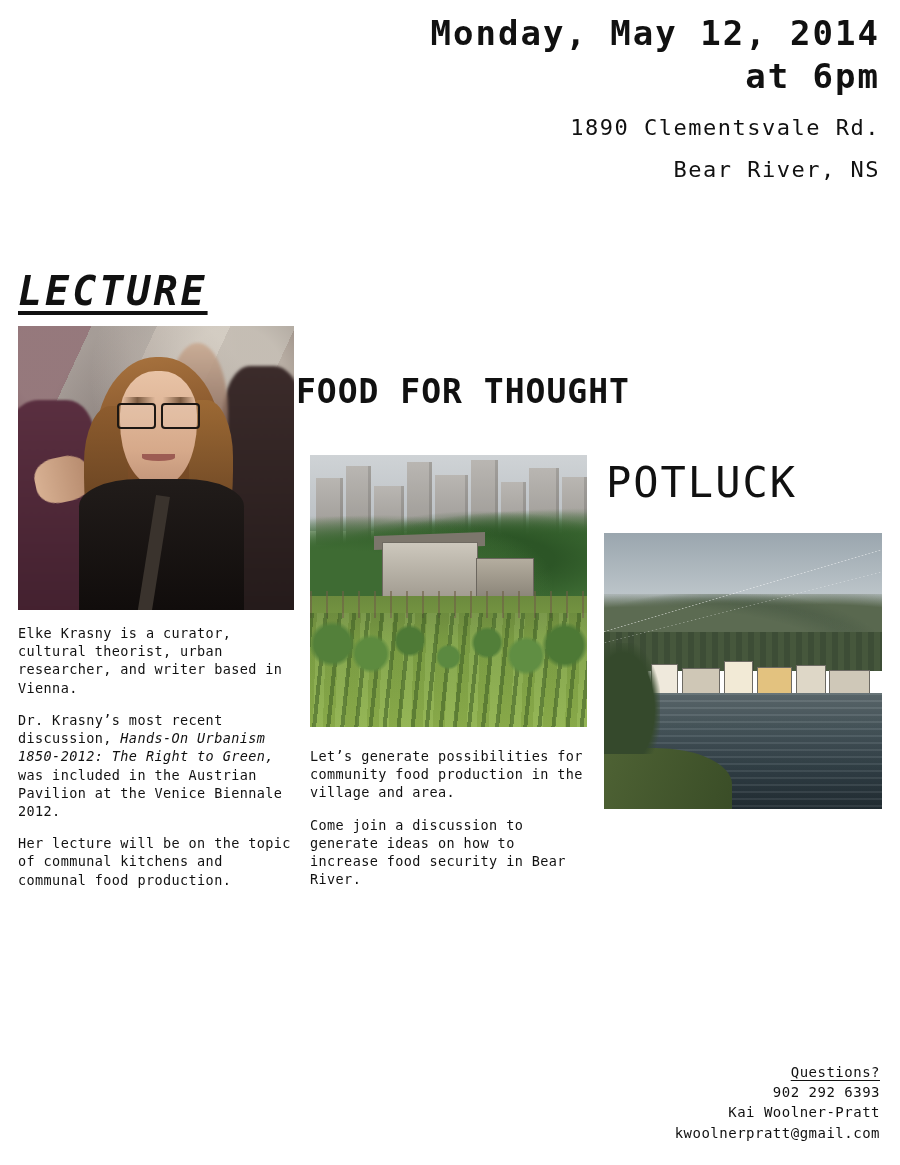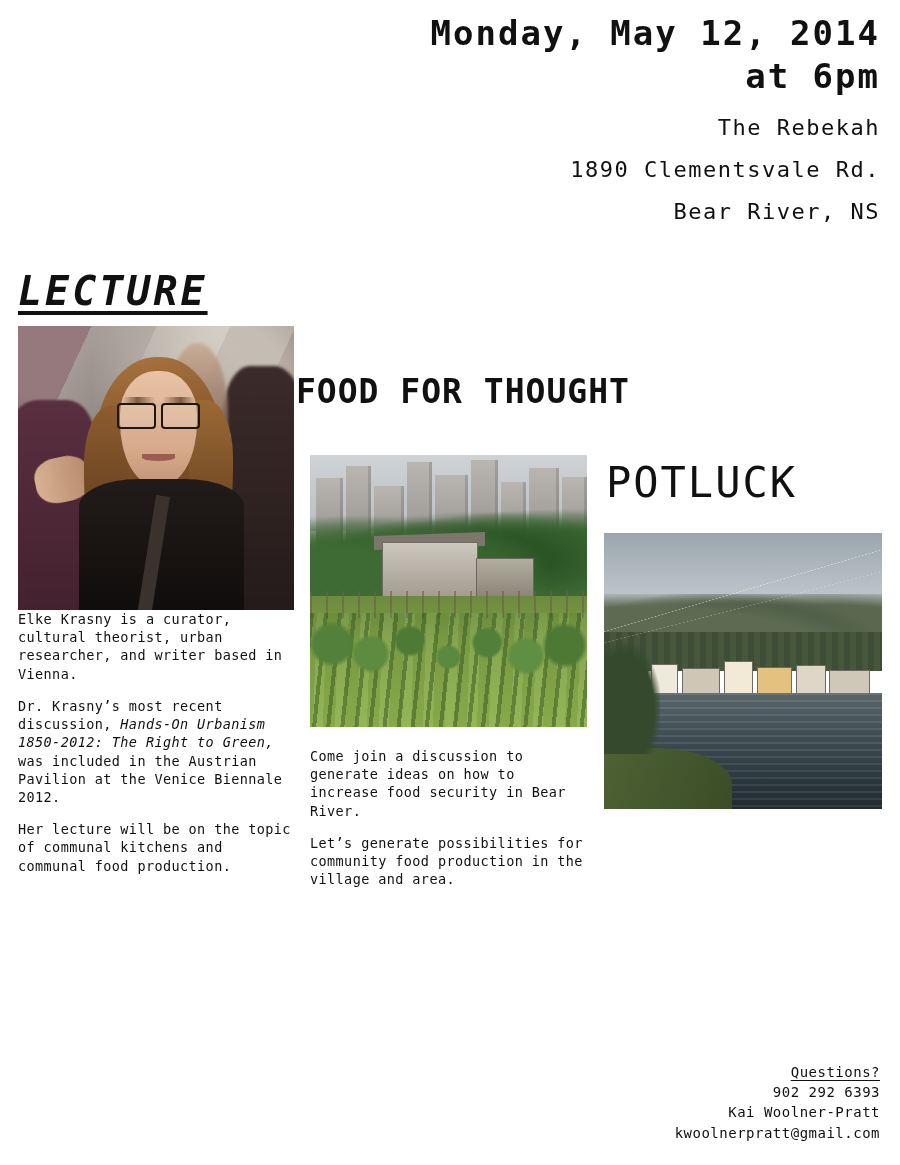--- a/index.html
+++ b/index.html
@@ -78,21 +78,21 @@
     position: relative;
   }
   .photo-krasny {
     width: 276px;
     height: 284px;
   }
   .col-text {
     font-size: 13.5px;
     line-height: 1.35;
     letter-spacing: 0.4px;
-    margin-top: 0;
+    margin-top: 14px;
   }
   .col-text p {
     margin: 0 0 14px 0;
   }
   .col-text em {
     font-style: italic;
   }
 
   
   .fft-heading {
@@ -371,21 +371,20 @@
 </style>
 </head>
 <body>
 
 <div class="poster">
 
   <div class="header">
     <div class="date-line">Monday, May 12, 2014</div>
     <div class="time-line">at 6pm</div>
     <div class="venue">
-      <div>The Rebekah</div>
       <div>1890 Clementsvale Rd.</div>
       <div>Bear River, NS</div>
     </div>
   </div>
 
   <div class="lecture-heading">LECTURE</div>
 
   <div class="col1">
     <div class="photo photo-krasny">
       <div class="ph1-bg"></div>
@@ -429,22 +428,22 @@
       <div class="ph2-trees"></div>
       <div class="ph2-roof"></div>
       <div class="ph2-shed"></div>
       <div class="ph2-shed2"></div>
       <div class="ph2-ground"></div>
       <div class="ph2-fence"></div>
       <div class="ph2-rows"></div>
       <div class="ph2-cabbage"></div>
     </div>
     <div class="col-text">
+      <p>Let’s generate possibilities for community food production in the village and area.</p>
       <p>Come join a discussion to generate ideas on how to increase food security in Bear River.</p>
-      <p>Let’s generate possibilities for community food production in the village and area.</p>
     </div>
   </div>
 
   <div class="potluck-heading">POTLUCK</div>
   <div class="col3">
     <div class="photo photo-village">
       <div class="ph3-sky"></div>
       <div class="ph3-hills"></div>
       <div class="ph3-treeline"></div>
       <div class="ph3-houses">

